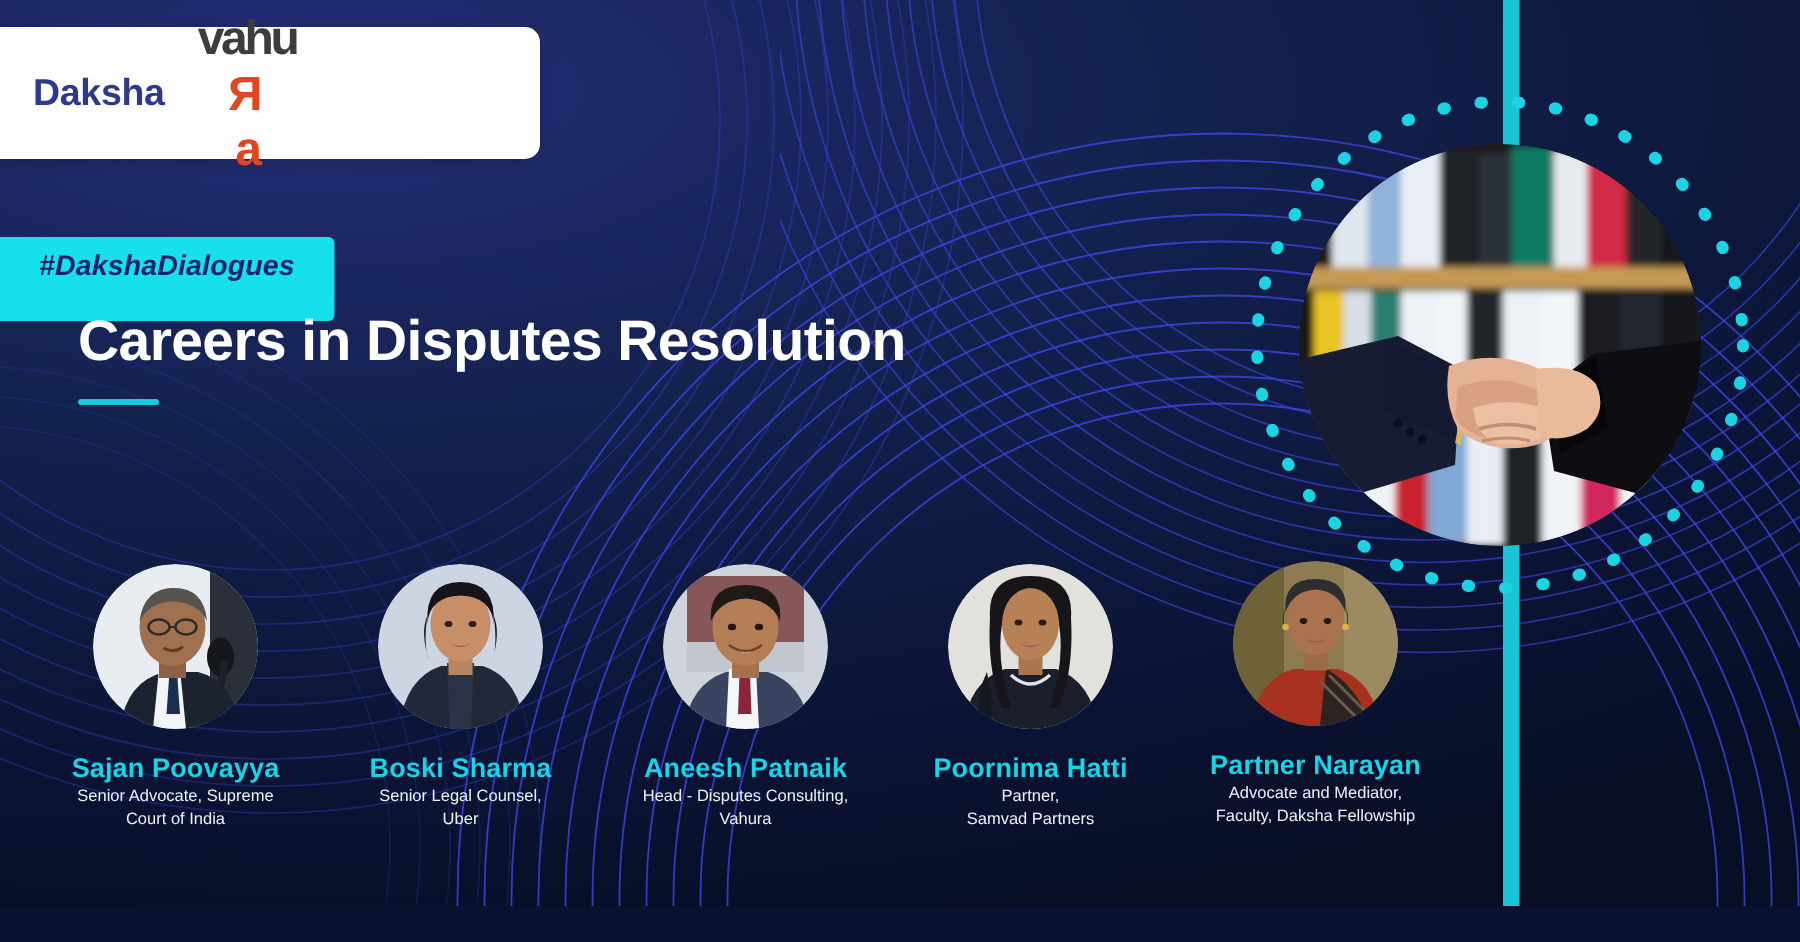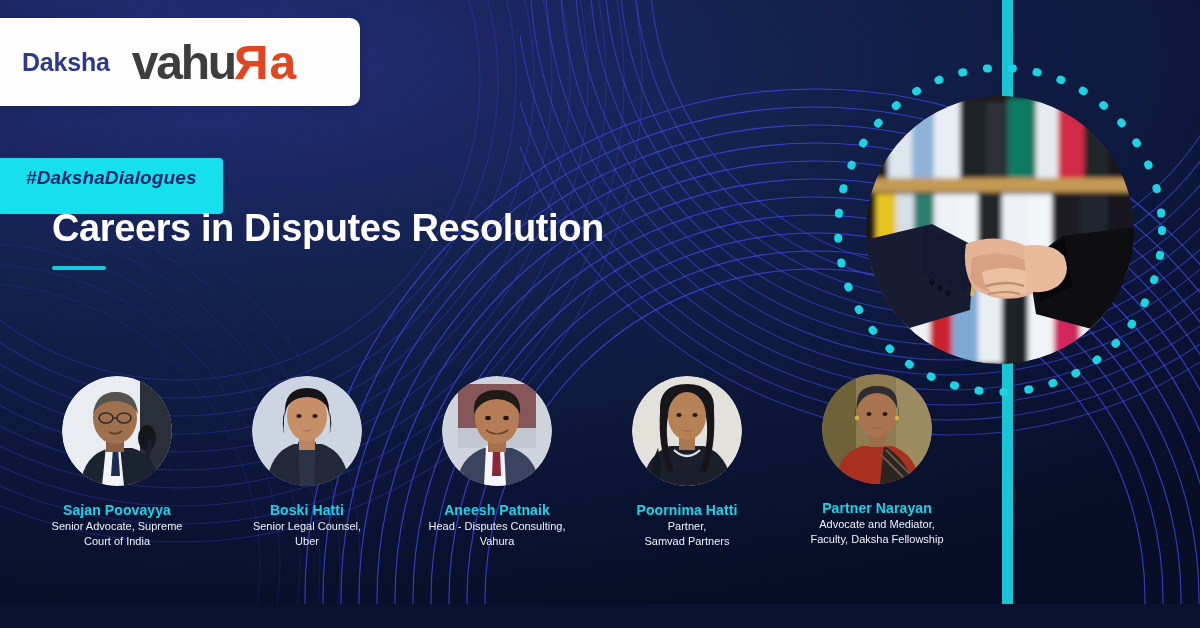--- a/index.html
+++ b/index.html
@@ -50,23 +50,24 @@
   .daksha-line2 {
     font-size: 25px;
     font-weight: 400;
     color: #1d1d1d;
     letter-spacing: -.2px;
   }
   .logo-sep { width: 22px; }
   .vahura {
     display: flex;
     align-items: center;
-    font-size: 48px;
+    font-size: 32px;
     font-weight: 700;
     letter-spacing: -2.2px;
+    flex-direction: column;
   }
   .vahura .v-dark { color: #3d3d3d; }
   .vahura .v-r {
     color: #e2451f;
     position: relative;
     display: inline-block;
     transform: scaleX(-1);
     margin: 0 1px;
   }
   .vahura .v-a { color: #e2451f; }
@@ -148,21 +149,21 @@
     text-align: center;
   }
   .sp-photo {
     width: 110px; height: 110px;
     border-radius: 50%;
     overflow: hidden;
     position: relative;
   }
   .sp-name {
     margin-top: 16px;
-    font-size: 14px;
+    font-size: 18px;
     font-weight: 700;
     color: #19d3e6;
     letter-spacing: .1px;
   }
   .sp-role {
     margin-top: 1px;
     font-size: 11px;
     font-weight: 400;
     color: #eef2fb;
     line-height: 1.32;
@@ -404,21 +405,21 @@
             <ellipse cx="55" cy="40" rx="20" ry="25" fill="#c68f68"></ellipse>
             <path d="M33 40 Q31 12 55 12 Q79 12 77 40 Q76 22 55 21 Q34 22 33 40 Z" fill="#161418"></path>
             <path d="M33 34 Q30 54 34 64 Q28 46 33 34 Z" fill="#161418"></path>
             <path d="M77 34 Q80 54 76 64 Q82 46 77 34 Z" fill="#161418"></path>
             <ellipse cx="47" cy="40" rx="2.6" ry="2" fill="#2a1c14"></ellipse>
             <ellipse cx="63" cy="40" rx="2.6" ry="2" fill="#2a1c14"></ellipse>
             <path d="M49 53 Q55 58 61 53 Q55 56 49 53 Z" fill="#b5555e"></path>
           </g>
         </svg>
       </div>
-      <div class="sp-name">Boski Hatti</div>
+      <div class="sp-name">Boski Sharma</div>
       <div class="sp-role">Senior Legal Counsel,
 Uber</div>
     </div>
 
     <div class="speaker sp-3">
       <div class="sp-photo">
         <svg viewBox="0 0 110 110" width="110" height="110">
           <defs>
               <clipPath id="c3">
                 <circle cx="55" cy="55" r="55"></circle>

